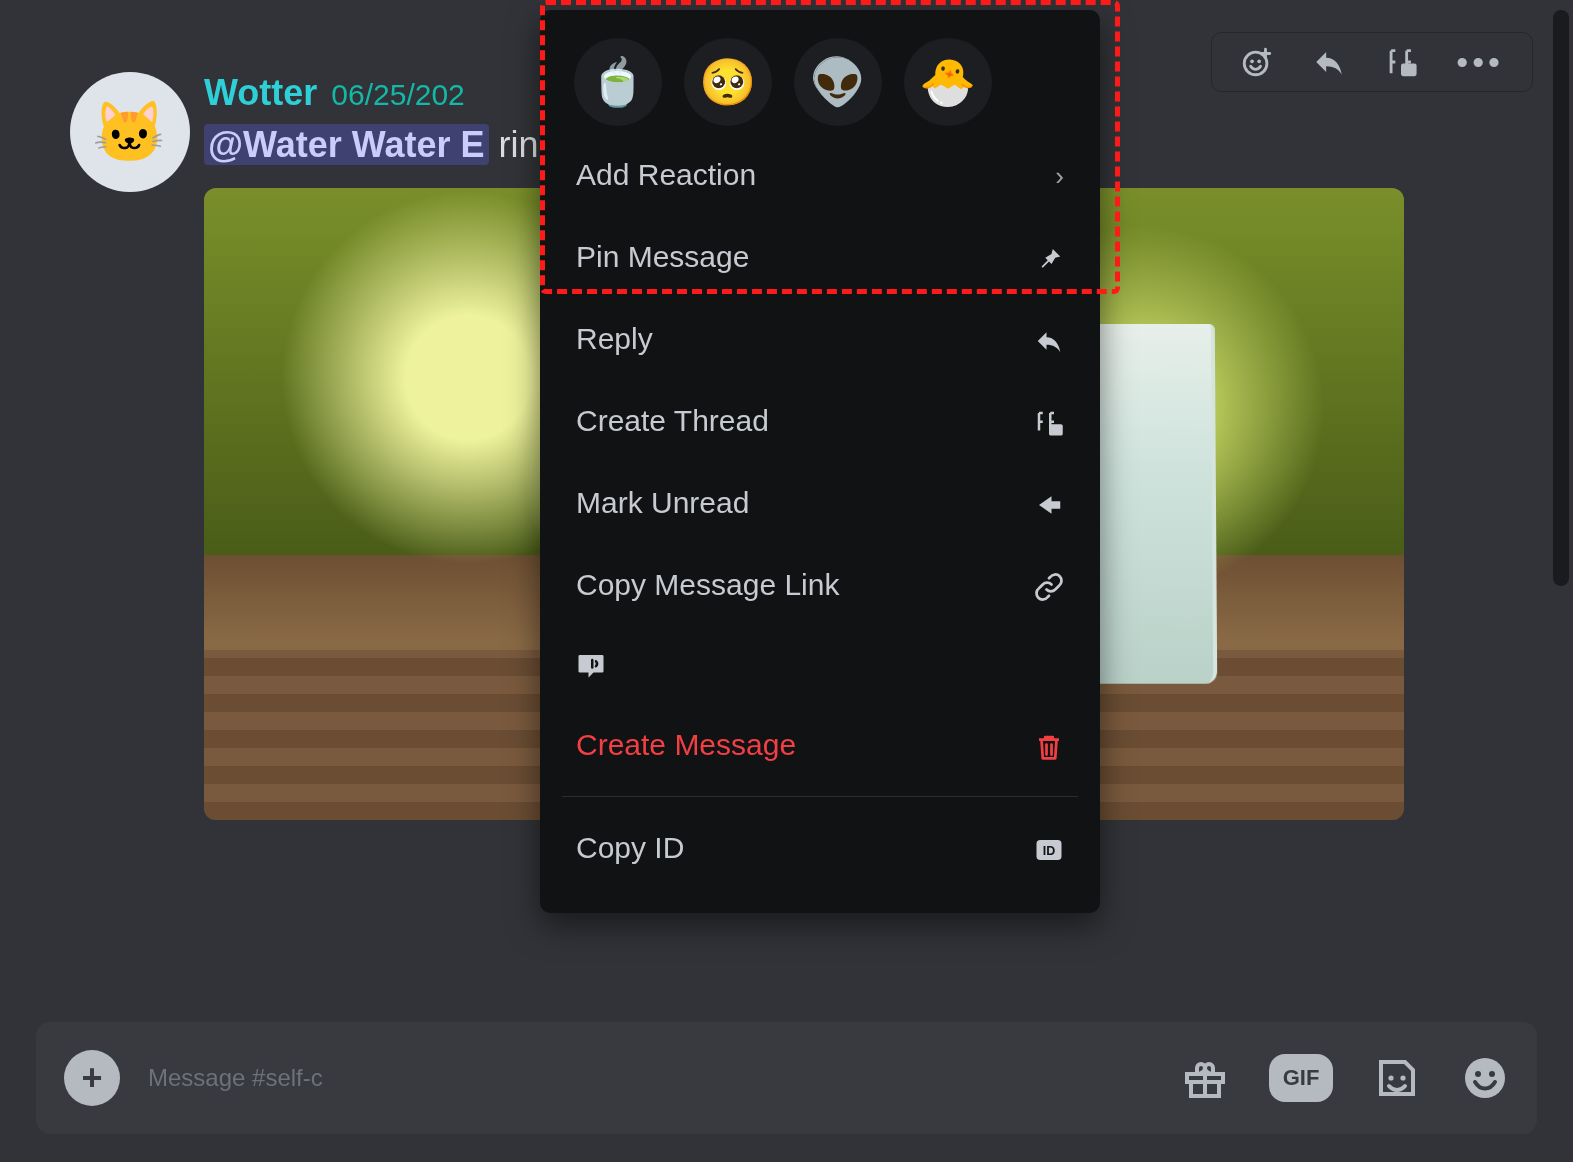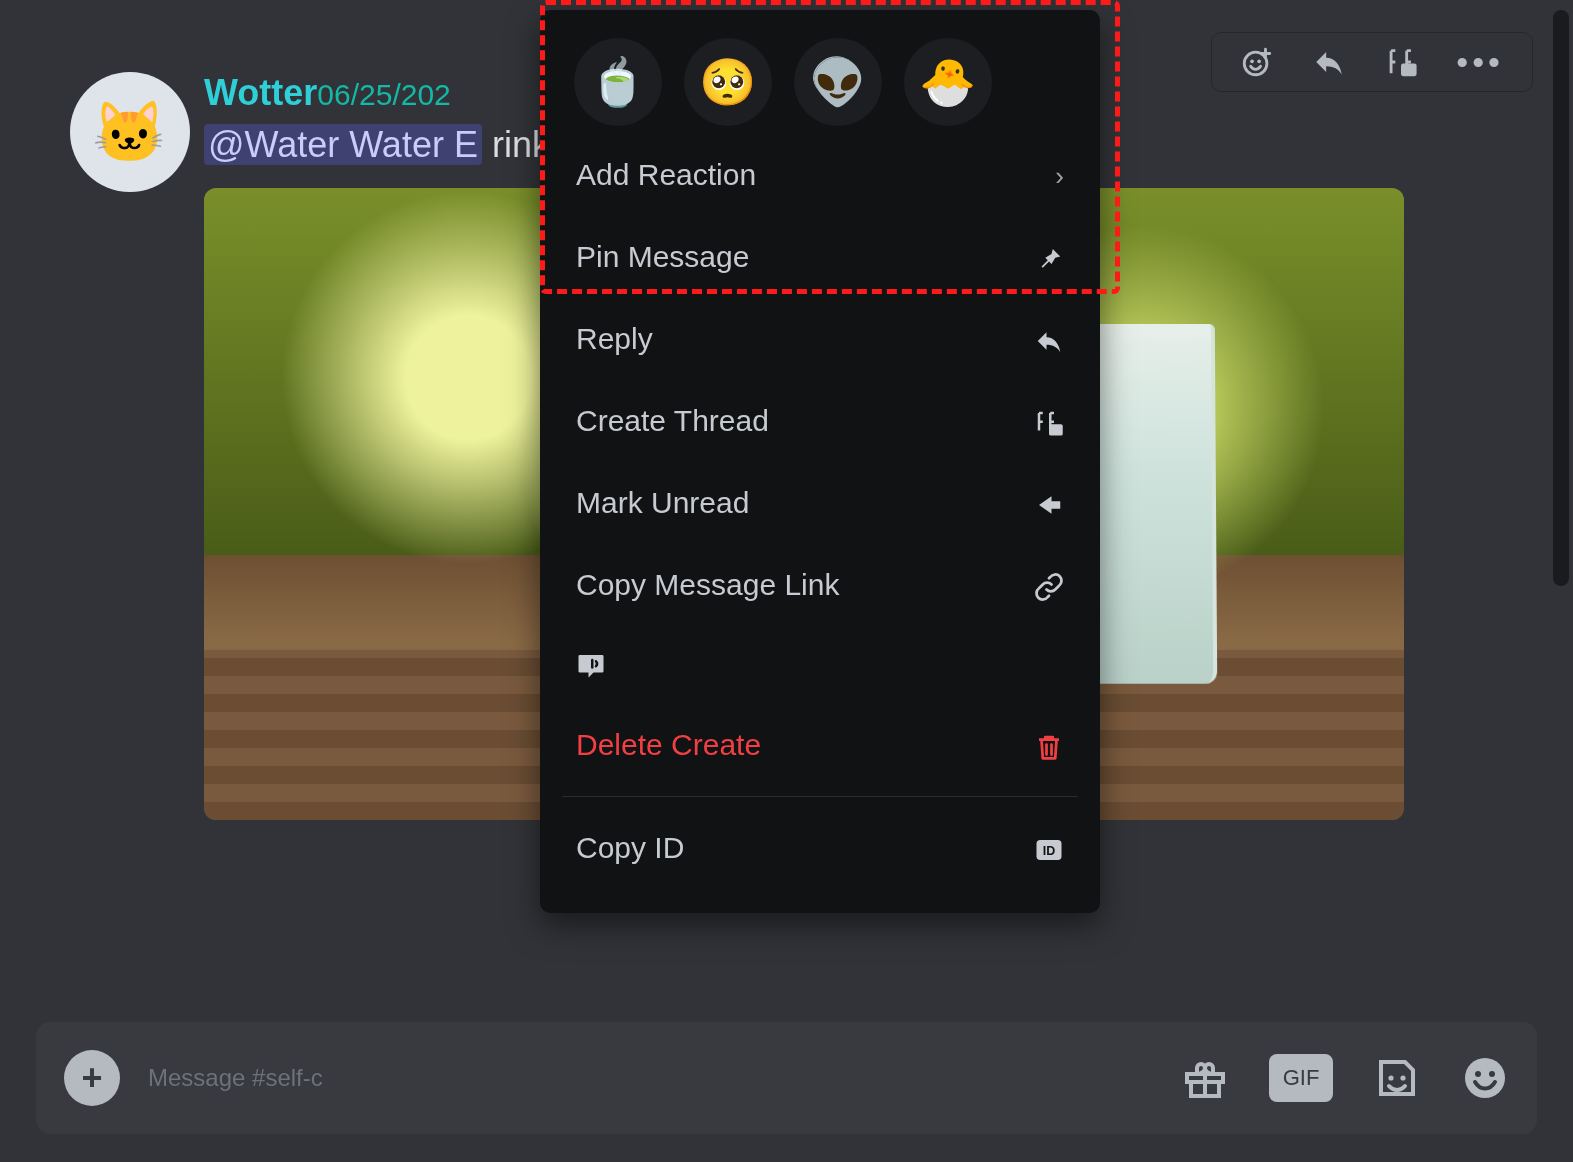--- a/index.html
+++ b/index.html
@@ -25,31 +25,31 @@
     padding:72px 0 0 172px;
     box-sizing:border-box;
   }
   .avatar{
     position:absolute;left:38px;top:72px;width:120px;height:120px;border-radius:50%;
     background:#dfe4ea;
     display:flex;align-items:center;justify-content:center;
     font-size:60px;
   }
   .msg-header{
-    display:flex;align-items:baseline;
+    display:flex;align-items:baseline;gap:14px;
     font-size:36px;
   }
   .author{color:#2ecfd6;font-weight:600;}
   .timestamp{color:#14b8a6;font-size:30px;}
   .msg-body{
     font-size:36px;line-height:1.4;color:#dbdee1;
     margin-top:6px;
   }
   .mention{
-    background:#3f4270;color:#c9cdfb;border-radius:4px;padding:0 4px;
+    background:#3f4270;color:#c9cdfb;border-radius:4px;padding:0 4px;font-weight:bold;
   }
   .emoji{font-size:36px;vertical-align:middle;}
   .faucet{
     display:inline-flex;width:54px;height:54px;border-radius:10px;
     background:#2a5fa0;align-items:center;justify-content:center;color:#fff;font-size:32px;
     vertical-align:middle;
   }
   .attachment{
     margin-top:14px;width:1200px;height:632px;border-radius:12px;
     position:relative;overflow:hidden;
@@ -121,22 +121,22 @@
     display:flex;align-items:center;justify-content:center;font-size:36px;font-weight:700;
     cursor:pointer;flex:none;
   }
   .composer input{
     flex:1;background:transparent;border:none;outline:none;color:#d7dadf;font-size:24px;
   }
   .composer input::placeholder{color:#6d717a;}
   .right-icons{display:flex;gap:40px;align-items:center;margin-left:auto;}
   .ric{width:48px;height:48px;fill:#b5bac1;display:block;cursor:pointer;}
   .gif{
-    width:64px;height:48px;border-radius:8px;background:#b5bac1;color:#383a40;
-    font-weight:400;font-size:22px;display:flex;align-items:center;justify-content:center;
+    width:64px;height:48px;border-radius:16px;background:#b5bac1;color:#383a40;
+    font-weight:700;font-size:22px;display:flex;align-items:center;justify-content:center;
     cursor:pointer;
   }
   
   .scroll{
     position:absolute;right:4px;top:10px;width:16px;height:576px;border-radius:8px;
     background:#1a1b1e;
   }
   
   .chev{font-size:26px;color:#9ea2a9;}
 </style>
@@ -248,21 +248,21 @@
     </div>
 
     <div class="ctx-item">
       <svg viewBox="0 0 24 24">
           <path d="M3 4h18a1 1 0 0 1 1 1v12a1 1 0 0 1-1 1h-7l-4 4v-4H3a1 1 0 0 1-1-1V5a1 1 0 0 1 1-1z"></path>
           <path d="M13 8v6M16 9a3 3 0 0 1 0 4" fill="none" stroke="#111214" stroke-width="2" stroke-linecap="round"></path>
         </svg>
     </div>
 
     <div class="ctx-item danger">
-      <span>Delete Create</span>
+      <span>Create Message</span>
       <svg viewBox="0 0 24 24">
           <path d="M4 6h16M9 6V4h6v2M6 6l1 15h10l1-15" fill="none" stroke="currentColor" stroke-width="2.2" stroke-linejoin="round"></path>
           <path d="M10 10v8M14 10v8" stroke="currentColor" stroke-width="2.2" stroke-linecap="round"></path>
         </svg>
     </div>
 
     <div class="ctx-sep"></div>
 
     <div class="ctx-item">
       <span>Copy ID</span>

